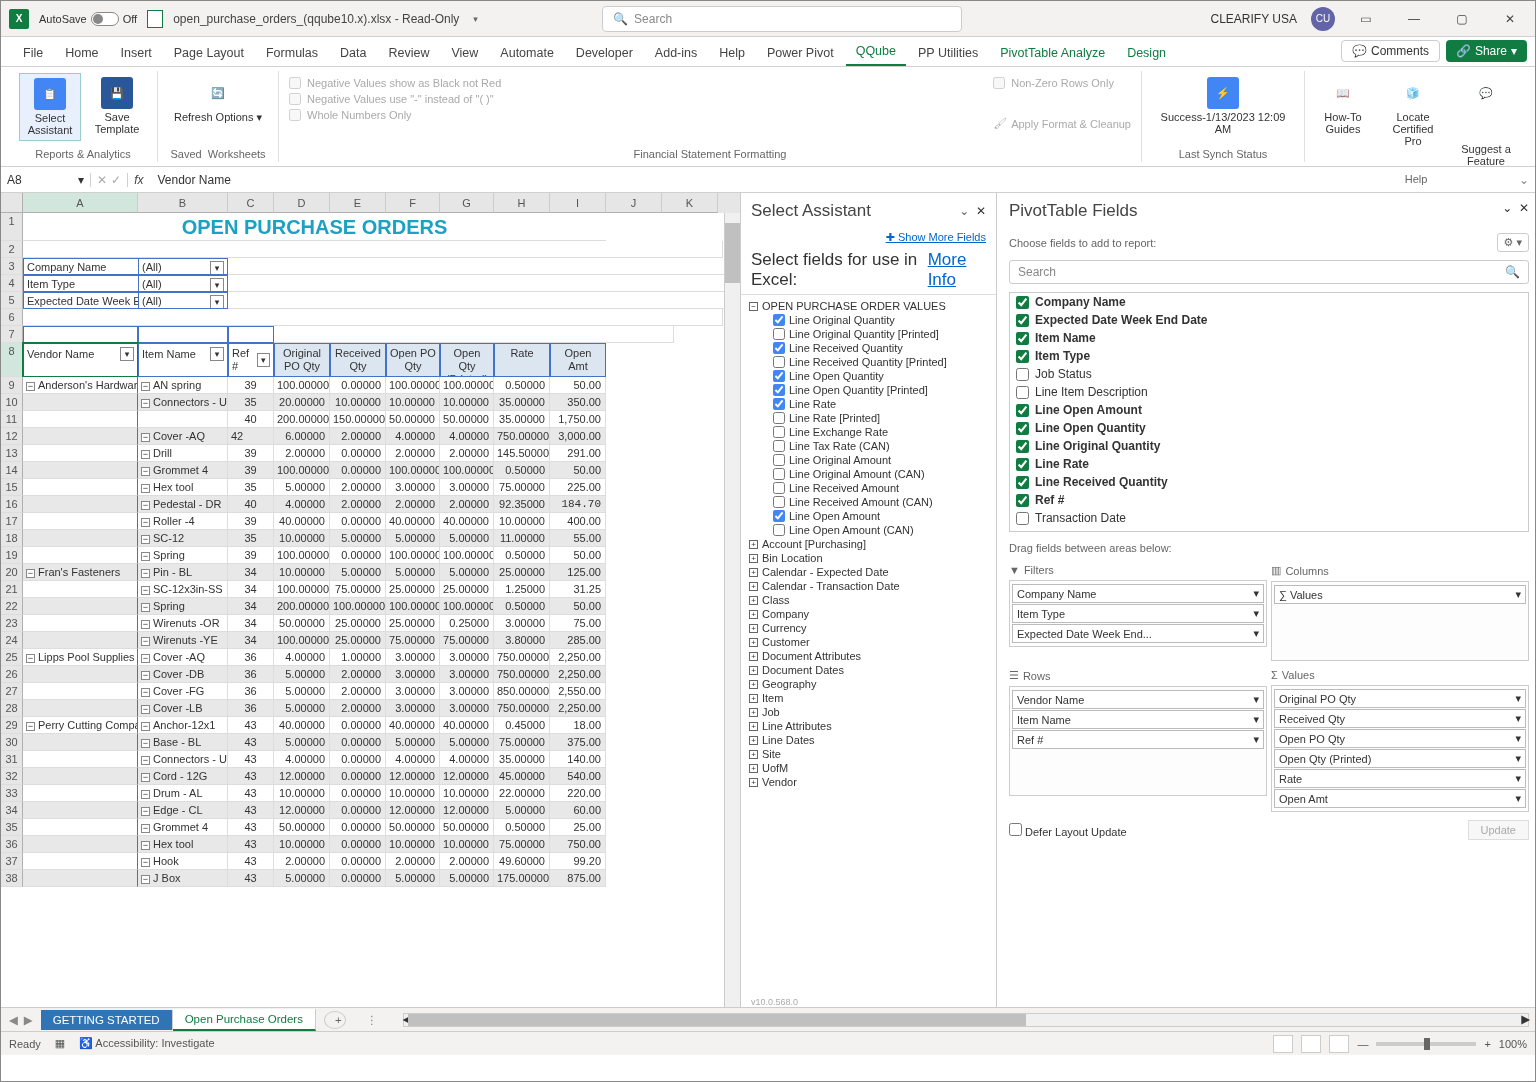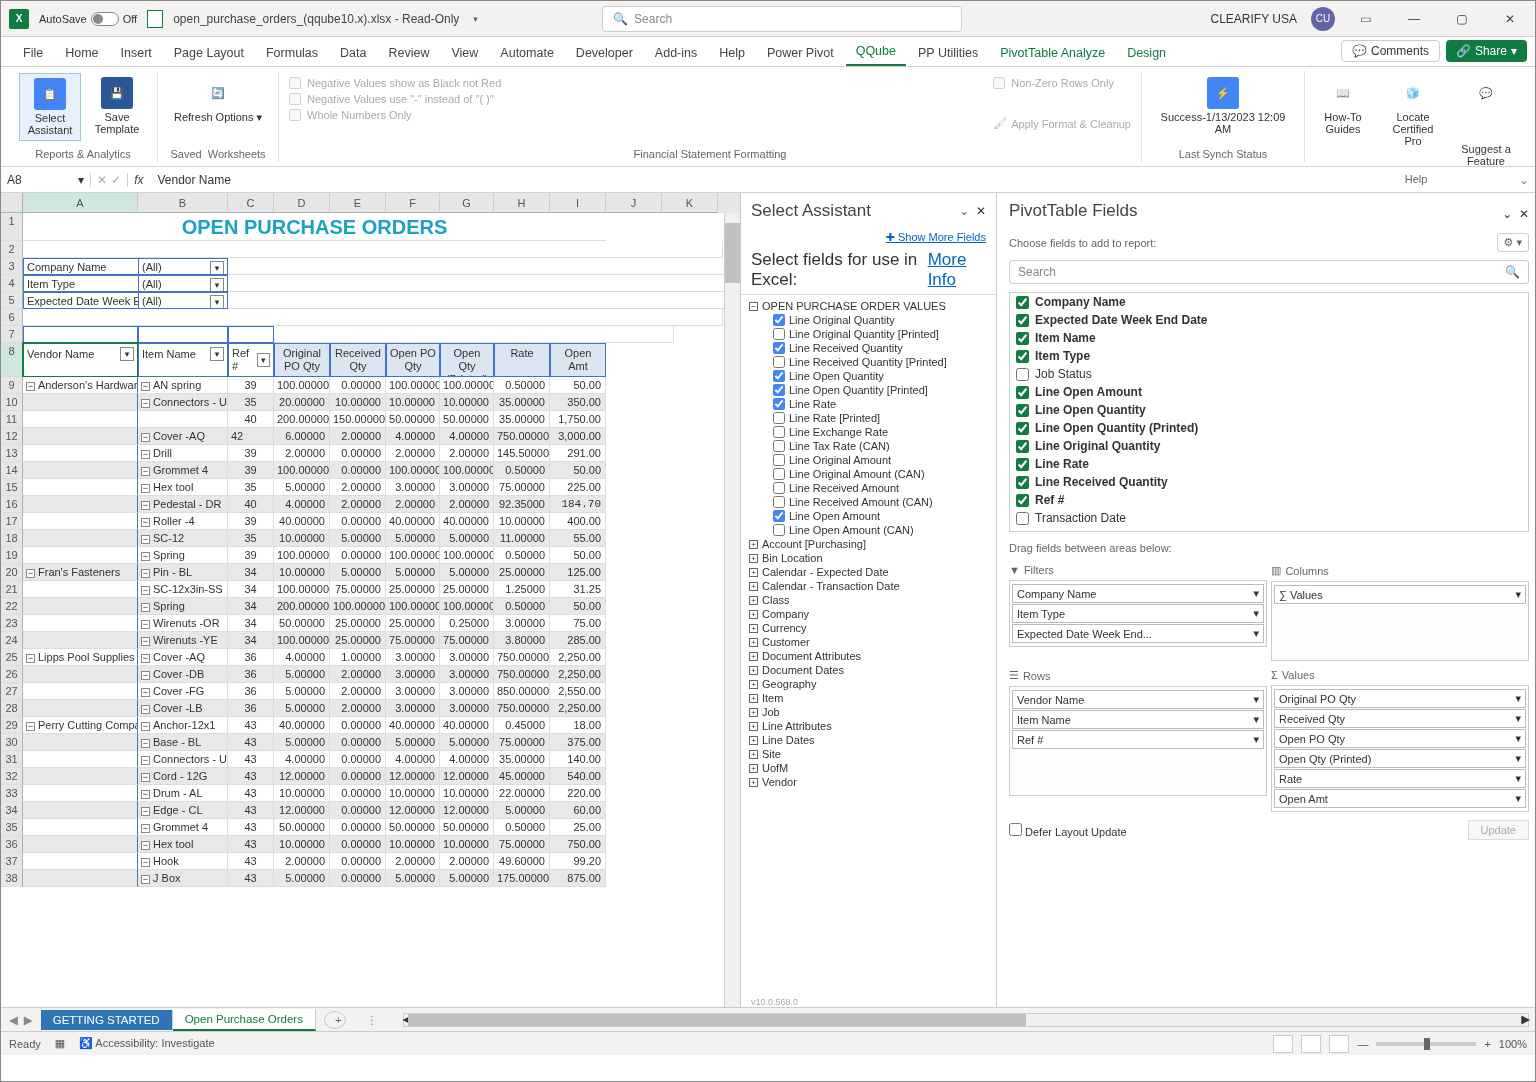--- a/index.html
+++ b/index.html
@@ -88,21 +88,21 @@
 .tree-node { display:flex; align-items:center; gap:4px; padding:1px 0; padding-left:6px;}
 .tree-node.child { padding-left:30px;}
 .tree-node.cat { padding-left:6px;}
 .tree-exp { width:9px; height:9px; border:1px solid #666; text-align:center; line-height:7px; font-size:8px; background:#fff;}
 .tree-chk { width:12px; height:12px;}
 .sa-footer { border-top:1px solid #ddd; padding:6px 10px; display:flex; align-items:center; justify-content:space-between; font-size:11px;}
 .sa-btn { border:1px solid #ccc; padding:3px 10px; background:#fdfdfd; border-radius:2px;}
 .sa-ver { font-size:9px; color:#aaa; padding-left:10px;}
 
 
-.pf-header { display:flex; justify-content:space-between; align-items:flex-end; padding:8px 6px;gap:47px;}
+.pf-header { display:flex; justify-content:space-between; align-items:flex-start; padding:8px 6px;gap:47px;}
 .pf-title { font-size:17px; color:#444;}
 .pf-sub { font-size:11px; color:#666; padding:4px 6px; display:flex; justify-content:space-between; align-items:center;}
 .pf-gear { border:1px solid #ccc; padding:2px 6px; border-radius:3px;}
 .pf-search { margin:4px 6px; border:1px solid #ccc; border-radius:3px; height:24px; display:flex; align-items:center; padding:0 8px; color:#888; justify-content:space-between;}
 .pf-list { border:1px solid #ccc; margin:4px 6px; height:240px; overflow:auto; font-size:12px;}
 .pf-item { display:flex; align-items:center; gap:6px; padding:2px 6px; }
 .pf-item input { width:13px; height:13px;}
 .pf-item.checked input { accent-color:#107c41;}
 .pf-item.checked .lbl { font-weight:bold;}
 .pf-drag-label { font-size:11px; color:#666; padding:6px;}
@@ -925,31 +925,31 @@
           <span class="lbl">Item Name</span>
         </div>
         <div class="pf-item checked">
           <input type="checkbox" checked="" style=""> 
           <span class="lbl">Item Type</span>
         </div>
         <div class="pf-item">
           <input type="checkbox" style=""> 
           <span class="lbl">Job Status</span>
         </div>
+        <div class="pf-item">
+          <input type="checkbox" style=""> 
+          <span class="lbl">Line Item Description</span>
+        </div>
         <div class="pf-item checked">
           <input type="checkbox" checked="" style=""> 
           <span class="lbl">Line Open Amount</span>
         </div>
         <div class="pf-item checked">
           <input type="checkbox" checked="" style=""> 
           <span class="lbl">Line Open Quantity</span>
-        </div>
-        <div class="pf-item checked">
-          <input type="checkbox" checked="" style=""> 
-          <span class="lbl">Line Open Quantity (Printed)</span>
         </div>
         <div class="pf-item checked">
           <input type="checkbox" checked="" style=""> 
           <span class="lbl">Line Original Quantity</span>
         </div>
         <div class="pf-item checked">
           <input type="checkbox" checked="" style=""> 
           <span class="lbl">Line Rate</span>
         </div>
         <div class="pf-item checked">

